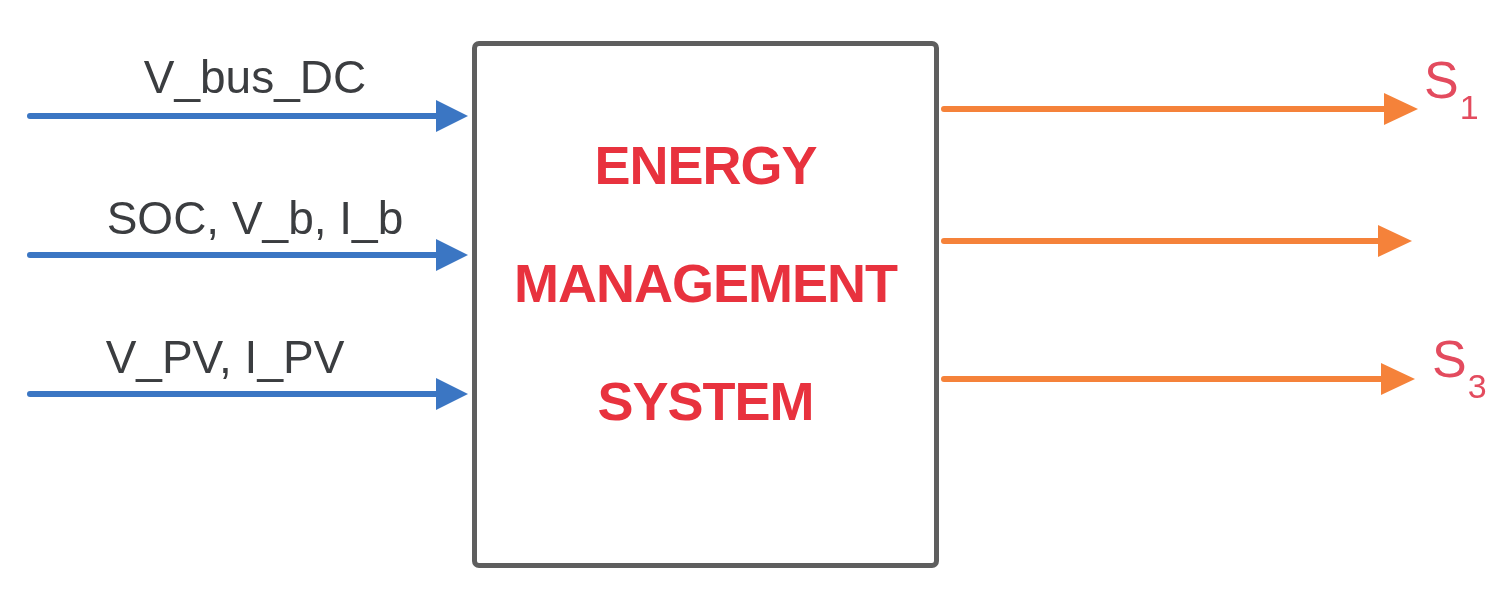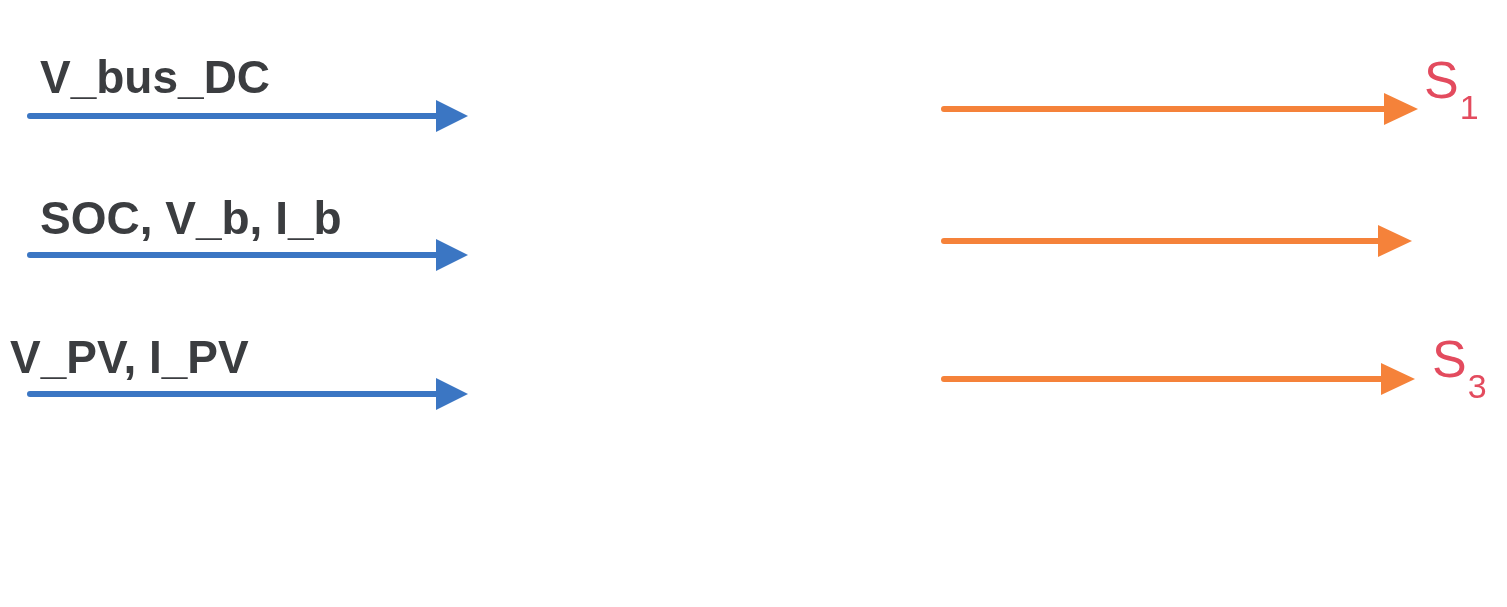--- a/index.html
+++ b/index.html
@@ -73,22 +73,23 @@
   .arrow-in-2  { left: 27px;  top: 238px; width: 441px; }
   .arrow-in-3  { left: 27px;  top: 377px; width: 441px; }
   .arrow-out-1 { left: 941px; top: 92px;  width: 477px; }
   .arrow-out-2 { left: 941px; top: 224px; width: 471px; }
   .arrow-out-3 { left: 941px; top: 362px; width: 474px; }
 
   
   .in-label {
     position: absolute;
     width: 430px;
+    text-align: center;
     font-size: 46px;
-    font-weight: bold;
+    font-weight: normal;
     line-height: 54px;
     color: var(--input-label-color, #3b3d40);
     white-space: nowrap;
   }
   .in-label-1 { left: 40px; top: 50px;  }
   .in-label-2 { left: 40px; top: 191px; }
   .in-label-3 { left: 10px; top: 330px; }
 
   
   .out-label {
@@ -108,20 +109,27 @@
   }
   .out-label-1 { left: 1424px; top: 52px;  }
   .out-label-2 { left: 1506px; top: 188px; }
   .out-label-3 { left: 1432px; top: 331px; }
 </style>
 </head>
 <body>
 
 <div class="canvas">
 
+  <div class="block">
+    <div class="block-text">
+      <div class="block-line">ENERGY</div>
+      <div class="block-line">MANAGEMENT</div>
+      <div class="block-line">SYSTEM</div>
+    </div>
+  </div>
 
   <div class="arrow in arrow-in-1">
     <div class="shaft"></div>
     <div class="head"></div>
   </div>
   <div class="arrow in arrow-in-2">
     <div class="shaft"></div>
     <div class="head"></div>
   </div>
   <div class="arrow in arrow-in-3">

